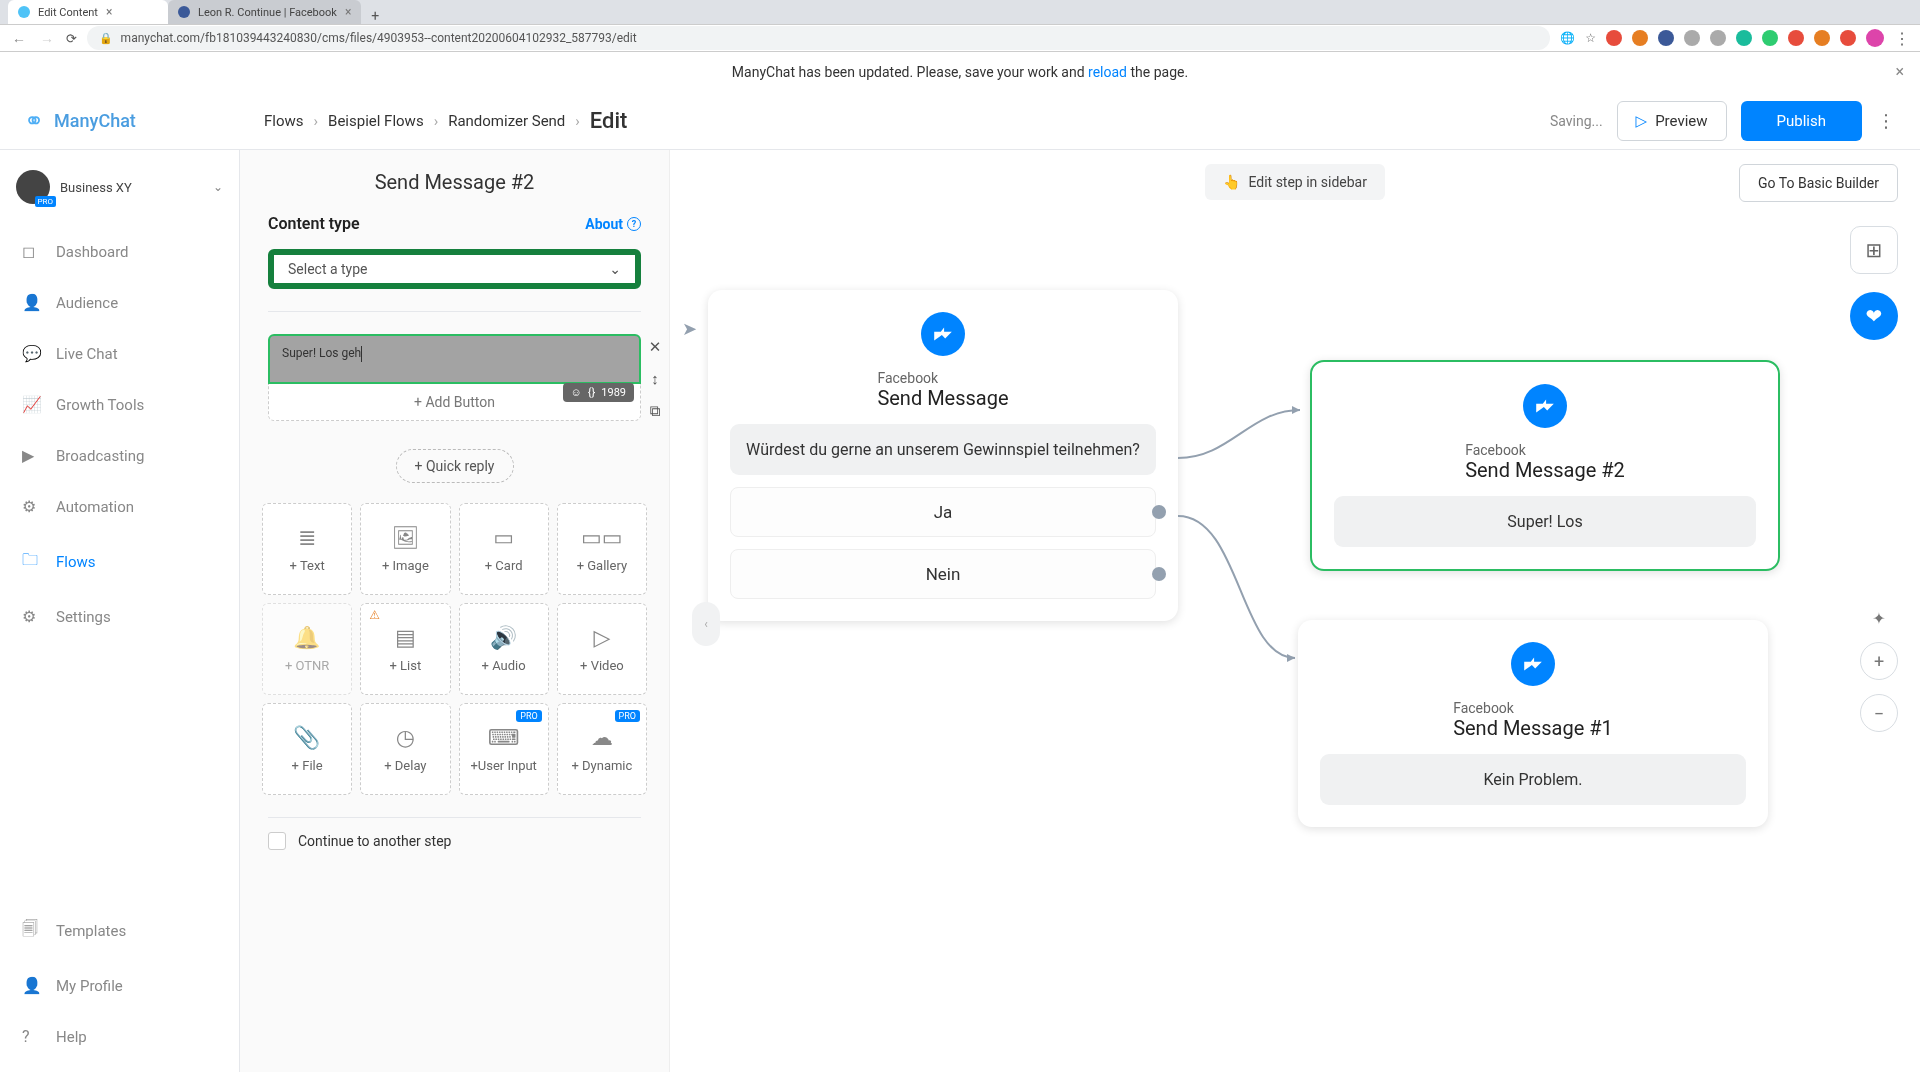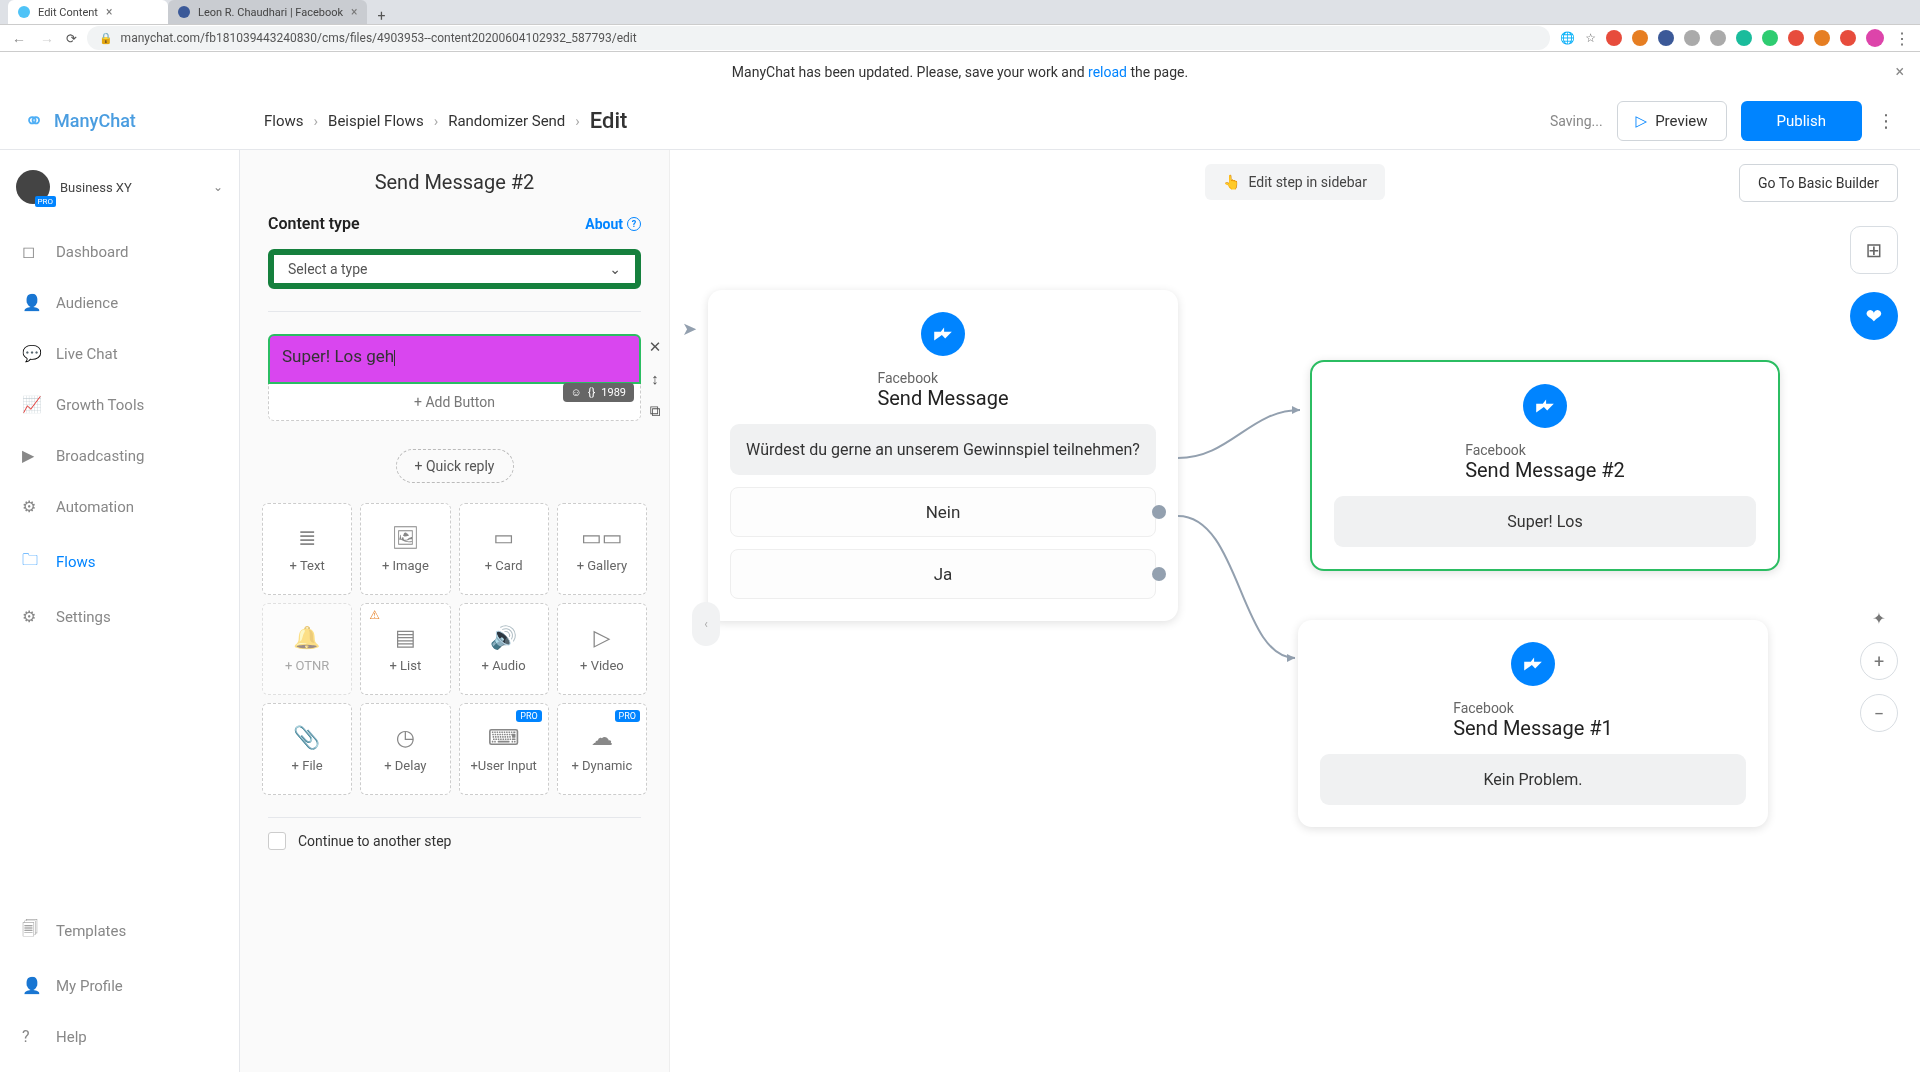--- a/index.html
+++ b/index.html
@@ -61,21 +61,21 @@
 .editor-panel { width:430px; background:#fafafa; border-right:1px solid #eee; display:flex; flex-direction:column; padding:20px 0 10px;}
 .panel-title { text-align:center; font-size:20px; font-weight:400; color:#333; margin-bottom:20px;}
 .panel-block { padding:0 28px;}
 .ct-row { display:flex; justify-content:space-between; align-items:center; margin-bottom:16px;}
 .ct-label { font-size:16px; font-weight:600; color:#222;}
 .about-link { color:#0084ff; font-size:14px; display:flex; align-items:center; gap:4px;font-weight:bold;}
 .about-q { display:inline-flex; width:14px; height:14px; border-radius:50%; border:1px solid #0084ff; font-size:9px; align-items:center; justify-content:center;}
 .select-box { border:6px solid #15803d; border-radius:6px; height:40px; display:flex; align-items:center; padding:0 14px; color:#555; font-size:14px; justify-content:space-between; cursor:pointer; background:#fff;}
 .hr { height:1px; background:#e5e7eb; margin:22px 28px;}
 .msg-edit-wrap { padding:0 28px; position:relative;}
-.msg-textbox { border:2px solid #2bbd62; border-radius:6px 6px 0 0; background:#d946ef; padding:10px 12px; font-size:17px; color:#333; min-height:50px; position:relative;}
+.msg-textbox { border:2px solid #2bbd62; border-radius:6px 6px 0 0; background:#a3a3a3; padding:10px 12px; font-size:12px; color:#333; min-height:50px; position:relative;}
 .msg-caret { border-left:1px solid #333; display:inline-block; height:16px; vertical-align:middle; animation:blink 1s infinite;}
 @keyframes blink {50%{opacity:0;}}
 .add-button-row { border:1px dashed #ccc; border-top:none; border-radius:0 0 6px 6px; text-align:center; padding:10px; font-size:14px; color:#777; position:relative; background:#fff;}
 .char-pill { position:absolute; right:6px; top:6px; transform:translateY(-50%); background:#666; color:#fff; font-size:11px; padding:3px 8px; border-radius:4px; display:flex; align-items:center; gap:6px;}
 .char-pill { top:-1px; transform:none; right:6px;}
 .side-ctrls { position:absolute; right:4px; top:4px; display:flex; flex-direction:column; gap:14px; color:#555;}
 .side-ctrls div{cursor:pointer; font-size:15px; width:20px; text-align:center;}
 .quick-reply { margin:28px auto 0; border:1px dashed #bbb; border-radius:20px; padding:8px 18px; font-size:14px; color:#555; width:fit-content; cursor:pointer;}
 .content-grid { display:grid; grid-template-columns:repeat(4,1fr); gap:8px; padding:20px 22px 0;}
 .c-item { border:1px dashed #ccc; border-radius:6px; height:92px; display:flex; flex-direction:column; align-items:center; justify-content:center; gap:8px; font-size:13px; color:#666; cursor:pointer; position:relative; background:#fff;}
@@ -121,21 +121,21 @@
 
 <div class="chrome">
   <div class="tabs-row">
     <div class="tab">
       <span class="favicon mc"></span>
       <span>Edit Content</span>
       <span class="close-x">×</span>
     </div>
     <div class="tab inactive">
       <span class="favicon"></span>
-      <span>Leon R. Chaudhari | Facebook</span>
+      <span>Leon R. Continue | Facebook</span>
       <span class="close-x">×</span>
     </div>
     <div class="newtab">+</div>
   </div>
   <div class="addr-row">
     <span class="nav-arrow">←</span>
     <span class="nav-arrow" style="opacity:.4">→</span>
     <span class="reload-ic">⟳</span>
     <div class="addr-bar">
       <span class="lock">🔒</span>
@@ -373,25 +373,25 @@
     <div class="node node1">
       <div class="node-head">
         <div class="msgr-ic"></div>
         <div>
           <div class="node-kicker">Facebook</div>
           <div class="node-title">Send Message</div>
         </div>
       </div>
       <div class="msg-bubble">Würdest du gerne an unserem Gewinnspiel teilnehmen?</div>
       <div class="qr-btn">
+        <span>Ja</span>
+        <span class="qr-dot"></span>
+      </div>
+      <div class="qr-btn">
         <span>Nein</span>
-        <span class="qr-dot"></span>
-      </div>
-      <div class="qr-btn">
-        <span>Ja</span>
         <span class="qr-dot"></span>
       </div>
     </div>
     <div class="tiny-handle">‹</div>
 
     <svg class="conn" style="left:500px; top:300px; width:150px; height:120px;">
       <path d="M 8 8 C 60 8, 80 -40, 130 -40" stroke="#93a0af" stroke-width="2" fill="none"></path>
       <polygon points="130,-40 122,-44 122,-36" fill="#93a0af"></polygon>
     </svg>
     <svg class="conn" style="left:500px; top:358px; width:150px; height:200px;">

